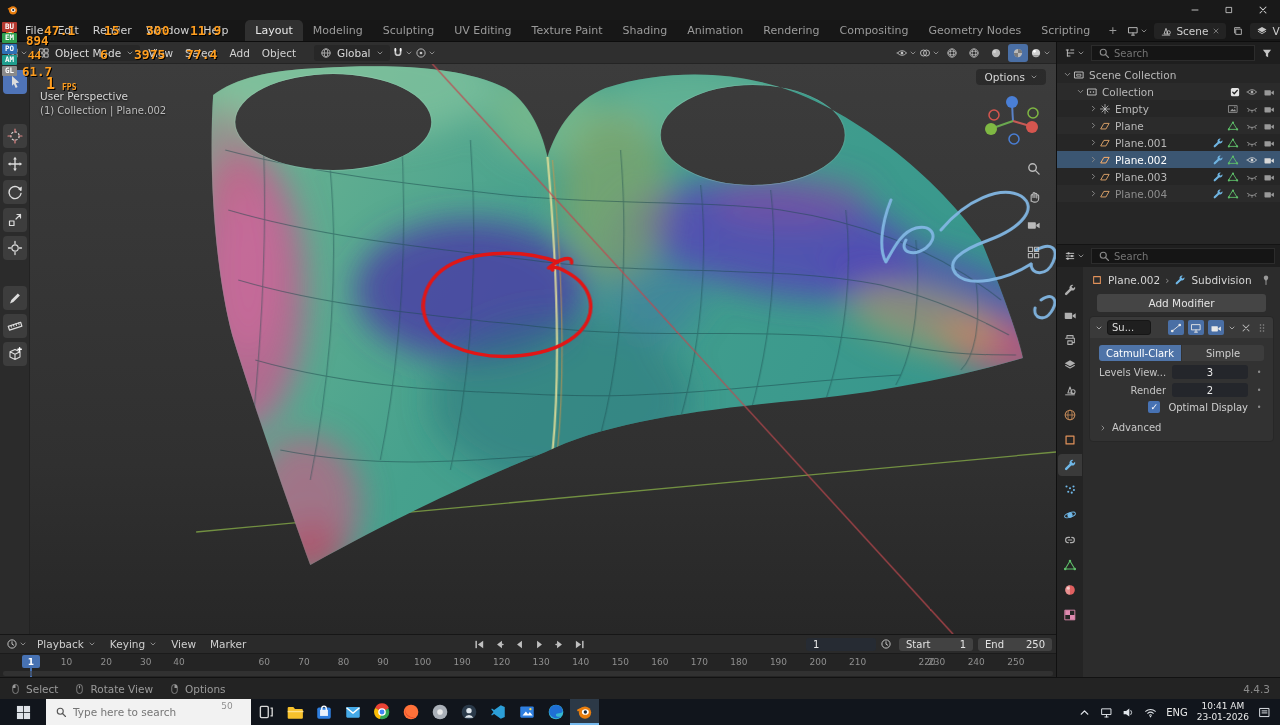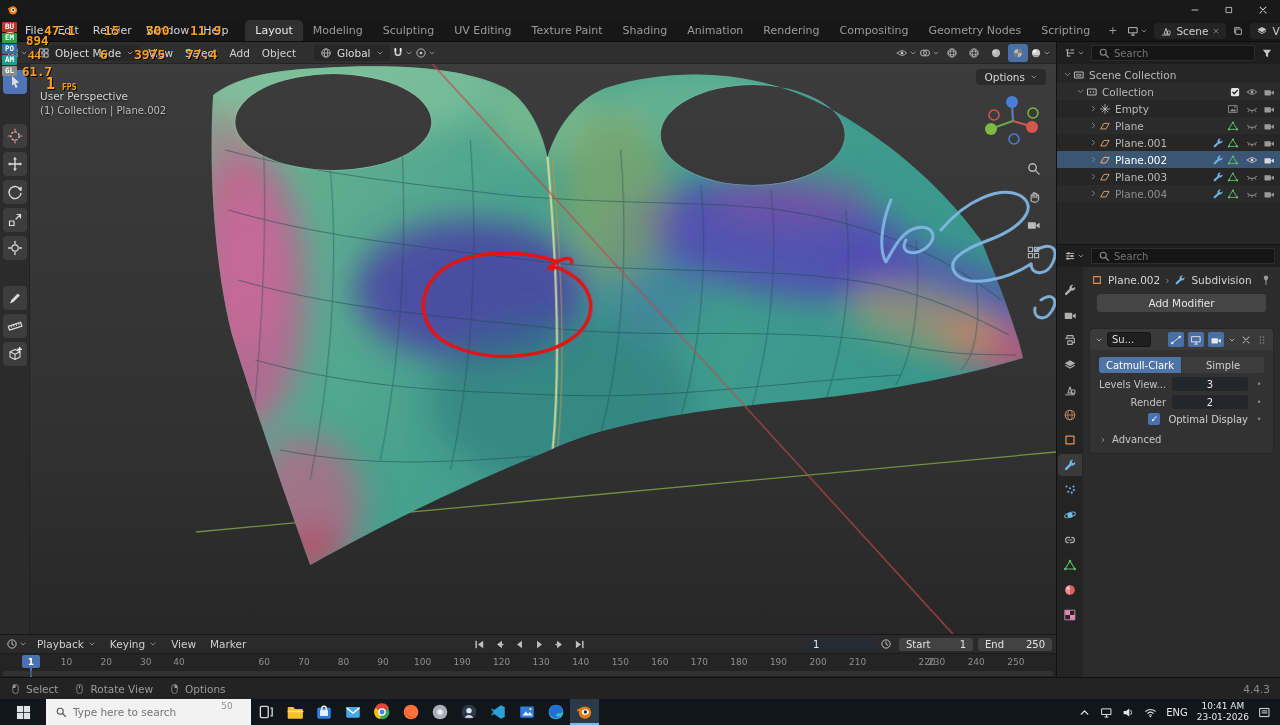--- a/index.html
+++ b/index.html
@@ -86,21 +86,21 @@
   #props-body{flex:1;display:flex;min-height:0}
   #prop-tabs{width:26px;background:#242424;display:flex;flex-direction:column;align-items:center;padding-top:12px;gap:3px}
   .ptab{width:24px;height:22px;display:flex;align-items:center;justify-content:center;border-radius:4px 0 0 4px}
   .ptab svg.ic{width:14px;height:14px}
   .ptab.active{background:#3a3a3a}
   #prop-content{flex:1;min-width:0;padding:3px 6px;display:flex;flex-direction:column;font-size:10.5px}
   .crumb{display:flex;align-items:center;gap:5px;padding:4px 2px;color:#d5d5d5}
   .crumb .sep{color:#888}
   .crumb-pin{margin-left:auto;display:flex}
   #add-mod{margin:4px 8px;background:#454545;border-radius:3px;text-align:center;padding:3px 0;color:#e3e3e3;font-size:10.5px}
-  .panel{margin-top:12px;background:#323232;border-radius:4px;border:1px solid #272727;padding-bottom:8px}
+  .panel{margin-top:0;background:#323232;border-radius:4px;border:1px solid #272727;padding-bottom:8px}
   .panel-h{display:flex;align-items:center;gap:4px;background:#3a3a3a;border-radius:4px 4px 0 0;padding:0 5px;height:21px}
   .mod-name{width:44px;background:#1f1f1f;border:1px solid #161616;border-radius:3px;color:#ddd;font-size:10px;padding:1px 4px;outline:none;font-family:inherit}
   .mod-tgl{width:16px;height:15px;border-radius:2px;display:flex;align-items:center;justify-content:center}
   .mod-tgl.on{background:#4a6fa5}
   .ph-right{margin-left:auto;display:flex;align-items:center;gap:4px}
   .seg{display:flex;margin:7px 9px 2px;border-radius:3px;overflow:hidden;gap:1px}
   .seg-btn{flex:1;text-align:center;padding:2.5px 0;background:#3d3d3d;color:#cfcfcf;font-size:10px}
   .seg-btn.active{background:#4f74a8;color:#fff}
   .prow{display:flex;align-items:center;margin:4px 9px 0;gap:6px}
   .prow .plabel{flex:1;text-align:right;color:#c3c3c3;font-size:10px;white-space:nowrap;overflow:hidden}

